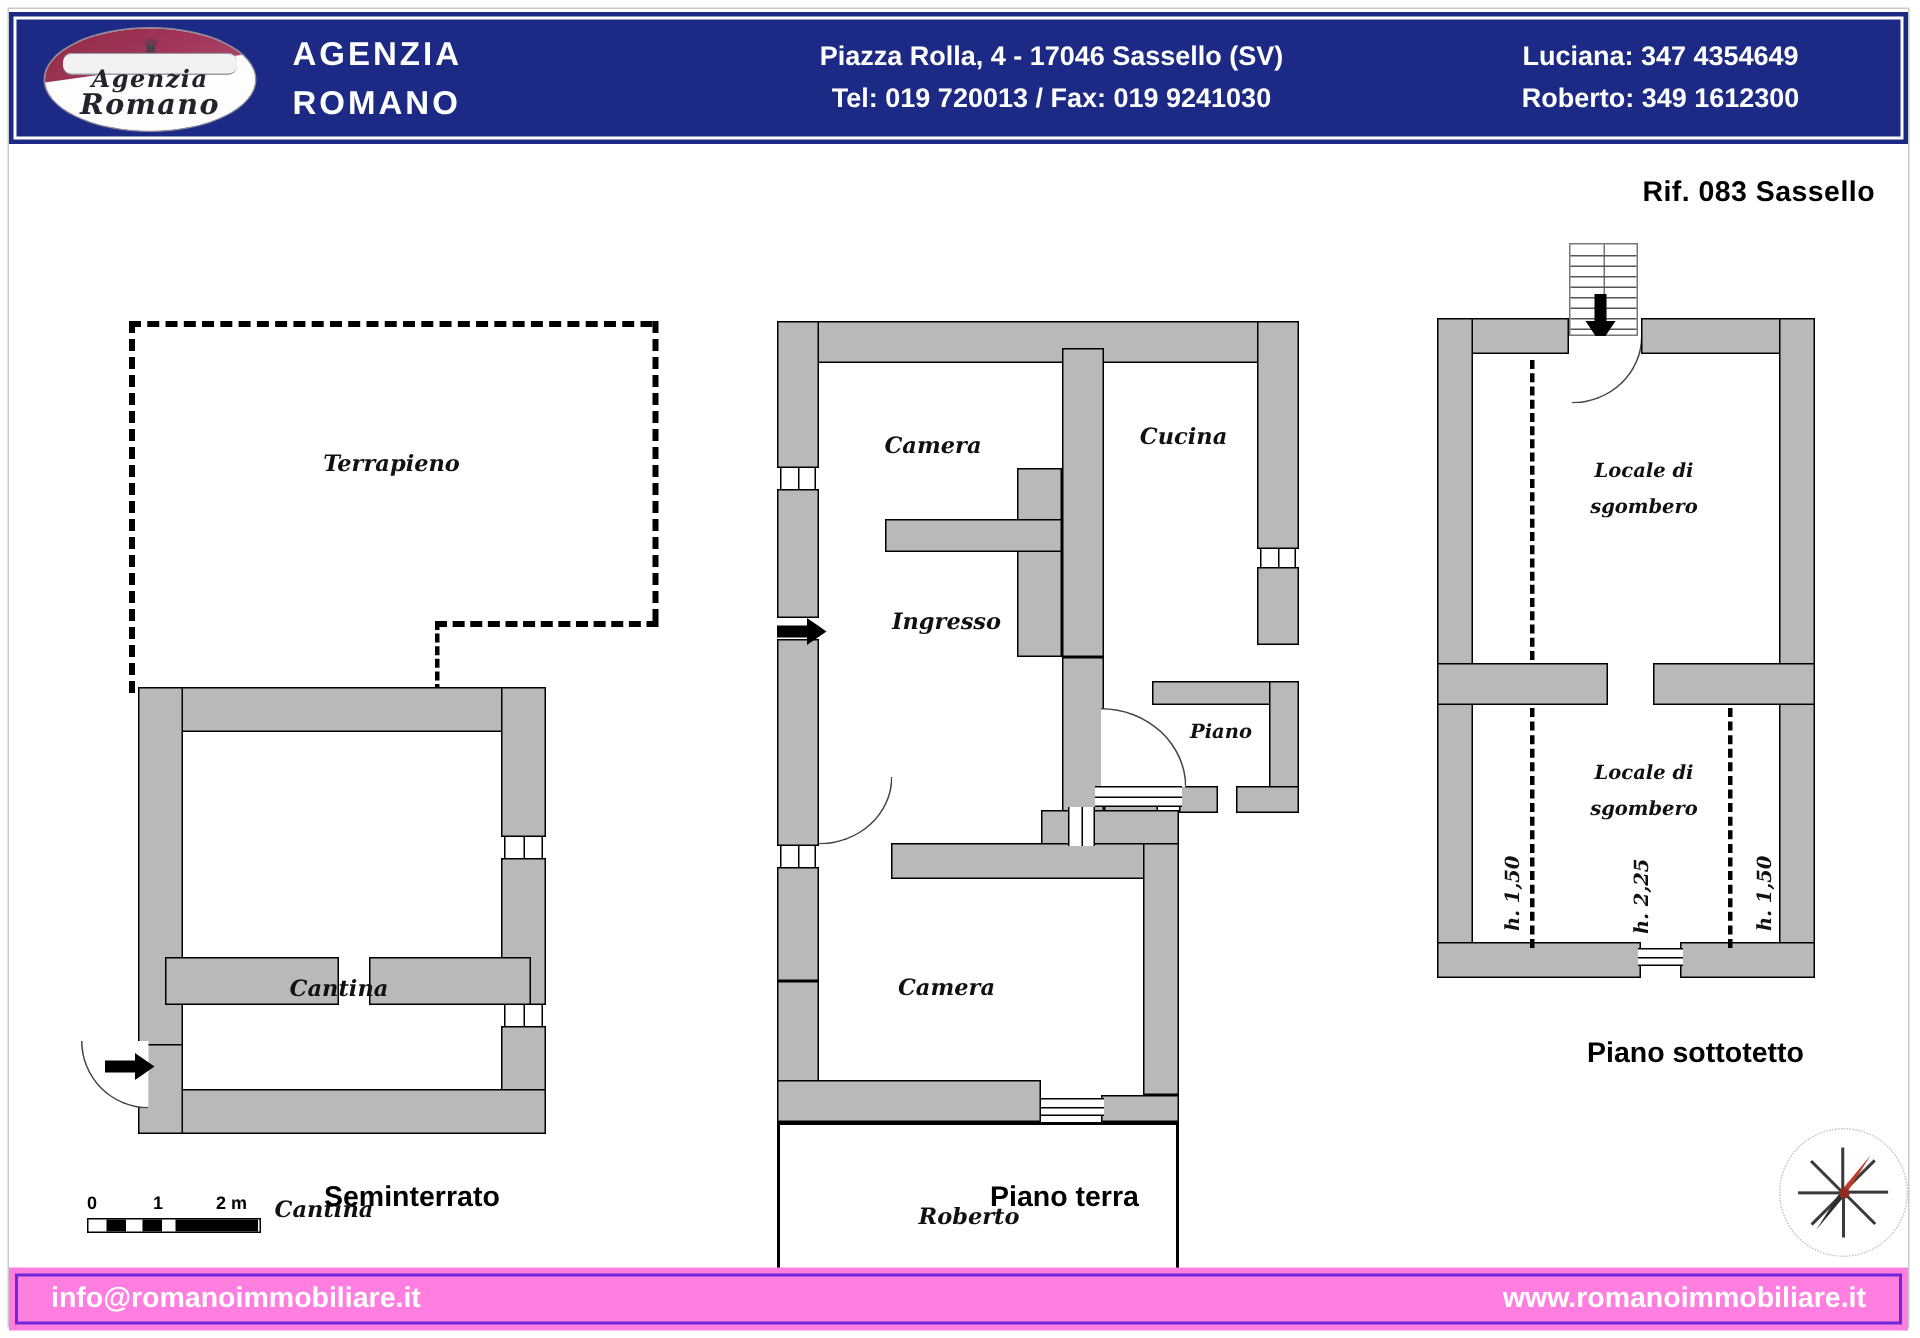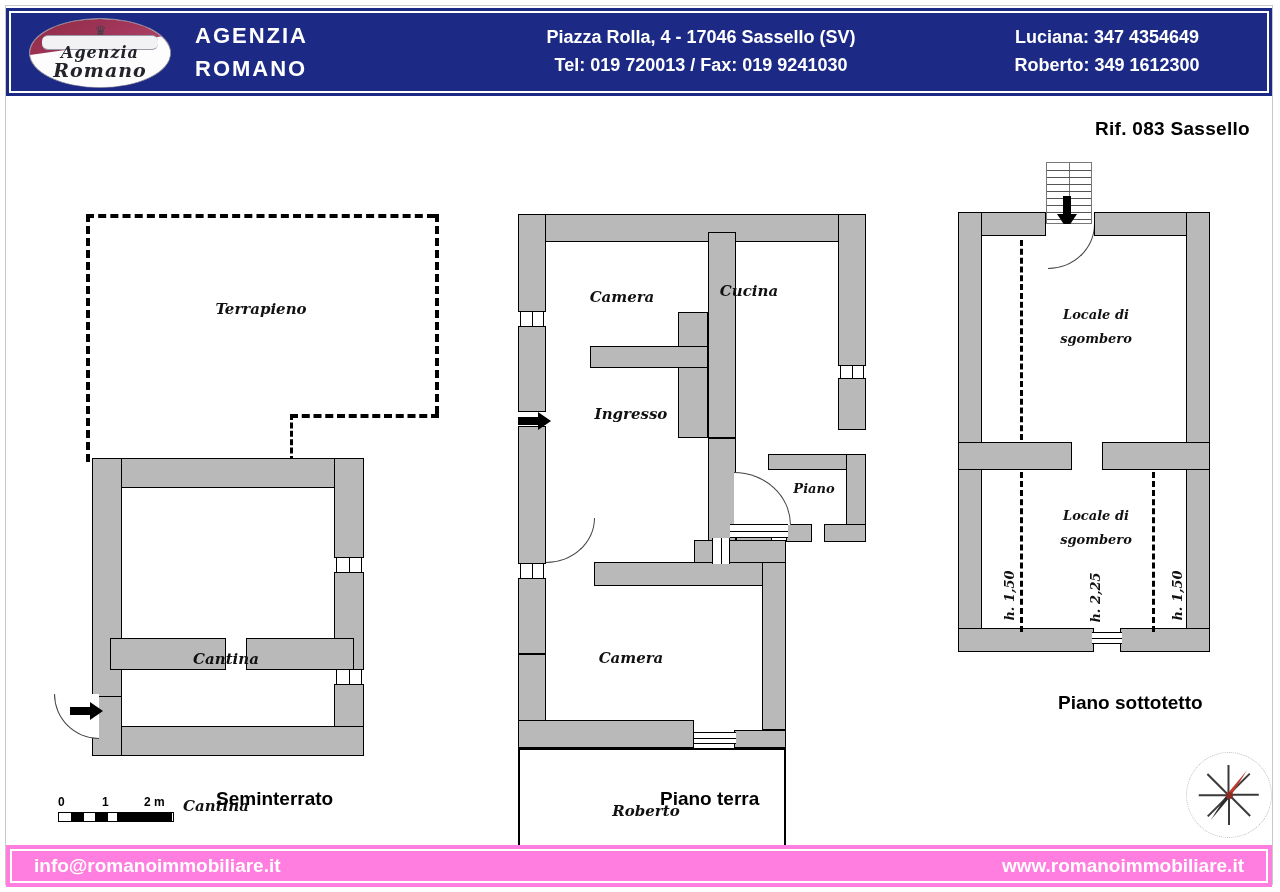--- a/index.html
+++ b/index.html
@@ -38,21 +38,21 @@
   #brand{width:250px;flex:none;color:#ffffff;font-weight:bold;font-size:22px;
          letter-spacing:2px;line-height:1.5;padding-left:14px;}
   #addr{flex:1;text-align:center;color:#ffffff;font-weight:bold;font-size:18px;
         line-height:1.55;}
   #contacts{width:300px;flex:none;color:#ffffff;font-weight:bold;font-size:18px;
             line-height:1.55;text-align:center;padding-right:10px;}
 
   
   #footer{position:absolute;left:6px;top:845px;width:1266px;height:42px;
           background:#ff7ee0;box-sizing:border-box;padding:4px;}
-  #footer-inner{width:100%;height:100%;border:2px solid #ffffff;box-sizing:border-box;
+  #footer-inner{width:100%;height:100%;border:2px solid #6d28d9;box-sizing:border-box;
                 display:flex;align-items:center;justify-content:space-between;
                 padding:0 22px;}
   #footer a,#footer span{color:#ffffff;font-weight:bold;font-size:19px;text-decoration:none;}
 
   
   #sheet{position:absolute;left:6px;top:100px;width:1266px;height:742px;text-decoration:underline;}
 
   #ref-title{position:absolute;right:22px;top:18px;font-size:19px;font-weight:bold;
              color:#000;letter-spacing:.3px;white-space:nowrap;}
 
@@ -250,21 +250,21 @@
     <div class="win-v" style="left:706px; top:438px; width:18px; height:26px;"></div>
     <div class="win-h" style="left:724px; top:424px; width:58px; height:14px;"></div>
 
     <div class="room" style="left:512px; top:648px; width:268px; height:112px;border:2.2px solid #000;"></div>
 
     <div class="swing br" style="left:540px; top:418px; width:48px; height:44px;"></div>
     <div class="ar-shaft" style="left:512px; top:317px; width:20px; height:8px;"></div>
     <div class="ar-head-r" style="left:532px; top:312px;"></div>
 
     <div class="rl sz15" style="left:556px; top:188px; width:120px;">Camera</div>
-    <div class="rl sz15" style="left:688px; top:182px; width:110px;">Cucina</div>
+    <div class="rl sz15" style="left:728px; top:182px; width:110px;">Cucina</div>
     <div class="rl sz13" style="left:768px; top:381px; width:80px;">Piano</div>
     <div class="rl sz15" style="left:560px; top:305px; width:130px;">Ingresso</div>
     <div class="rl sz15" style="left:560px; top:549px; width:130px;">Camera</div>
     <div class="rl sz15" style="left:570px; top:702px; width:140px;">Roberto</div>
 
     <div class="plan-caption" style="left:654px; top:688px;">Piano terra</div>
   </div>
 
   <div>
 

